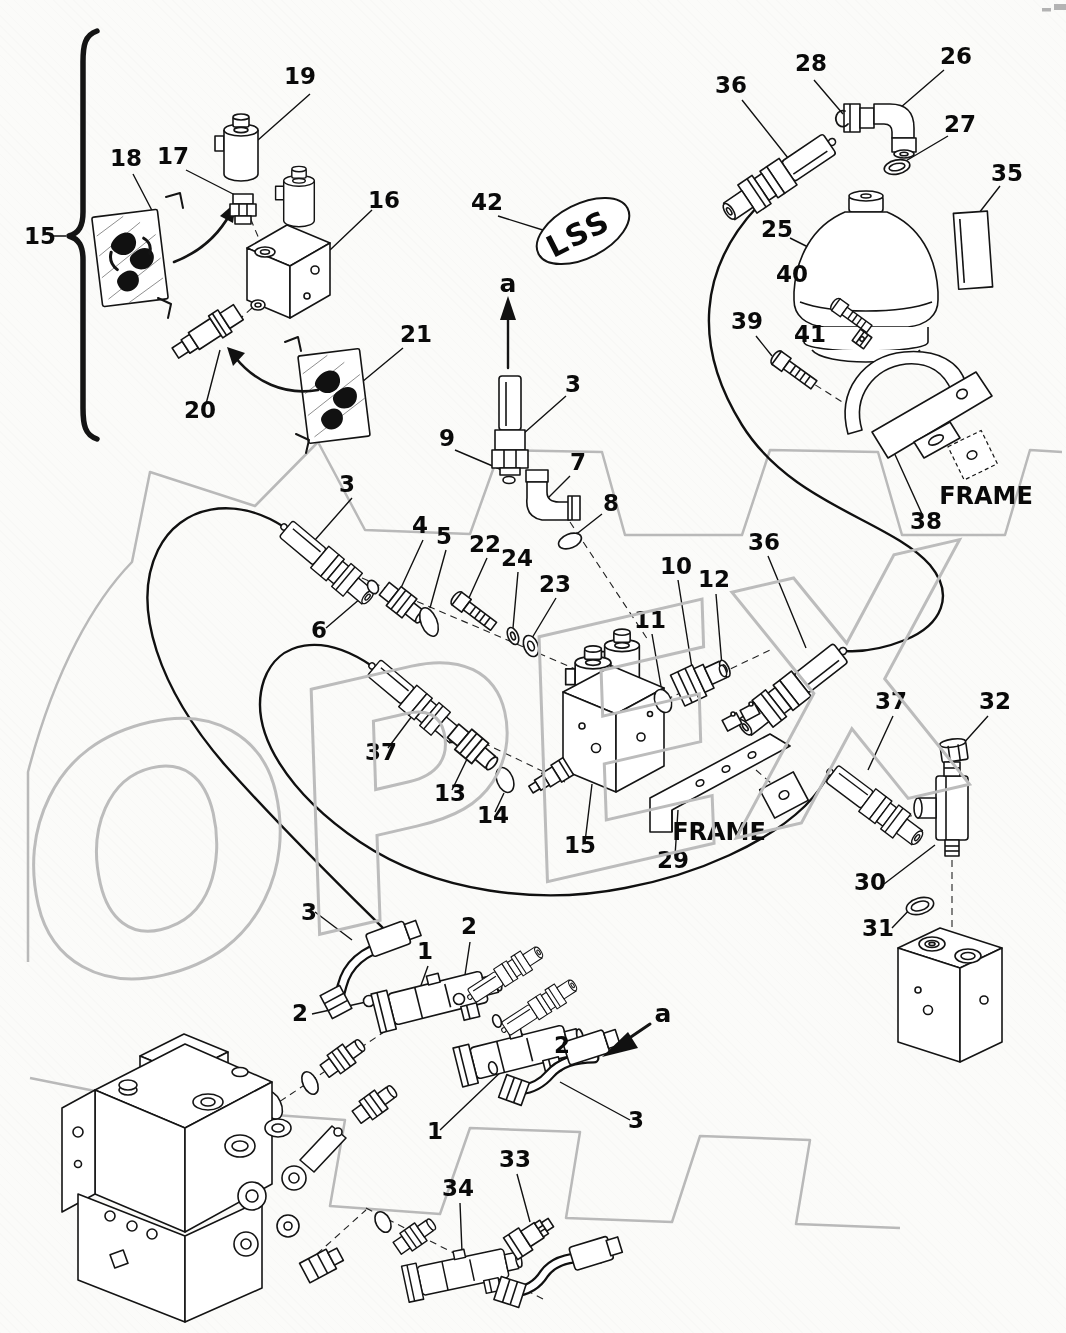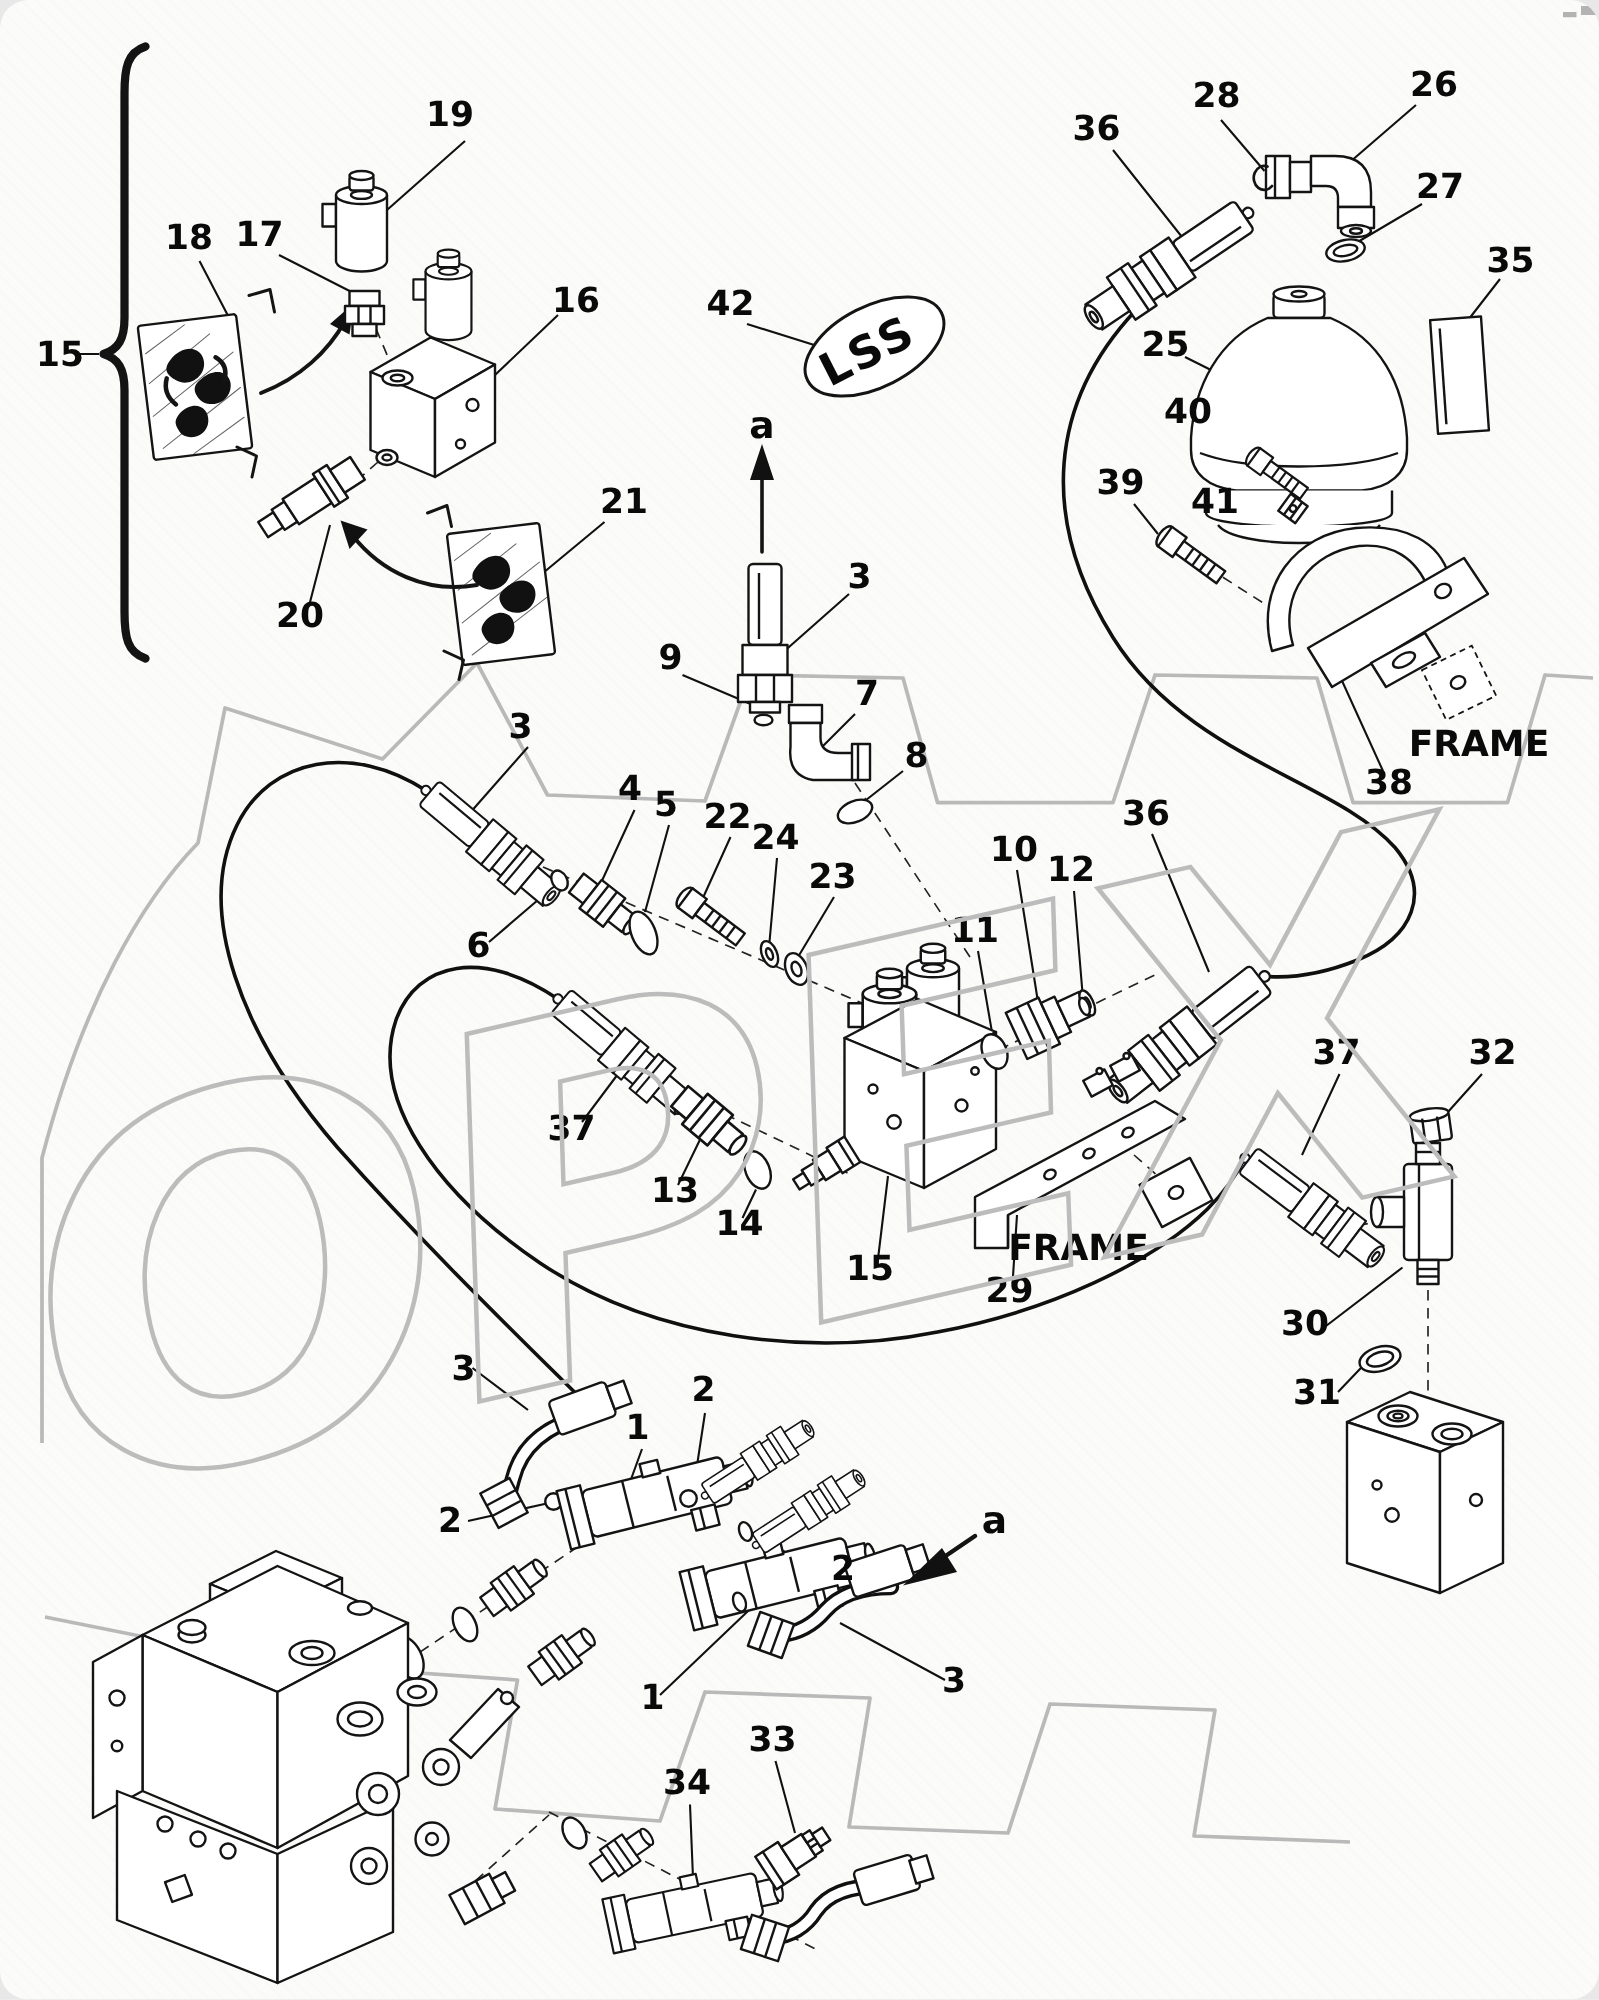--- a/index.html
+++ b/index.html
@@ -1,19 +1,19 @@
 <!DOCTYPE html>
 <html><head>
 <meta charset="utf-8">
 <style>
   html,body{margin:0;padding:0;background:#e8e8e8;}
   .page{position:relative;width:1066px;height:1333px;margin:0 auto;
         background:#fbfbf9;
         background-image:repeating-linear-gradient(45deg, rgba(0,0,0,0.012) 0 1px, transparent 1px 7px);
-        font-family:"DejaVu Sans","Liberation Sans",sans-serif;overflow:hidden;border-radius:19px;}
+        font-family:"DejaVu Sans","Liberation Sans",sans-serif;overflow:hidden;}
   svg{position:absolute;left:0;top:0;}
   .ln{fill:none;stroke:#141414;stroke-width:1.6;stroke-linejoin:round;stroke-linecap:round;}
   .pt, .pt rect, .pt path, .pt ellipse, .pt circle, .pt polygon, .pt line
       {fill:#ffffff;stroke:#141414;stroke-width:1.6;stroke-linejoin:round;}
   .pt line{fill:none;}
   .lead{fill:none;stroke:#111;stroke-width:1.4;}
   .dash{fill:none;stroke:#222;stroke-width:1.1;stroke-dasharray:7 5;}
   .hose{fill:none;stroke:#101010;stroke-width:2.4;stroke-linecap:round;}
   .hosewide{fill:none;stroke:#101010;stroke-width:11;stroke-linecap:round;}
   .hosecore{fill:none;stroke:#ffffff;stroke-width:6.5;stroke-linecap:round;}

